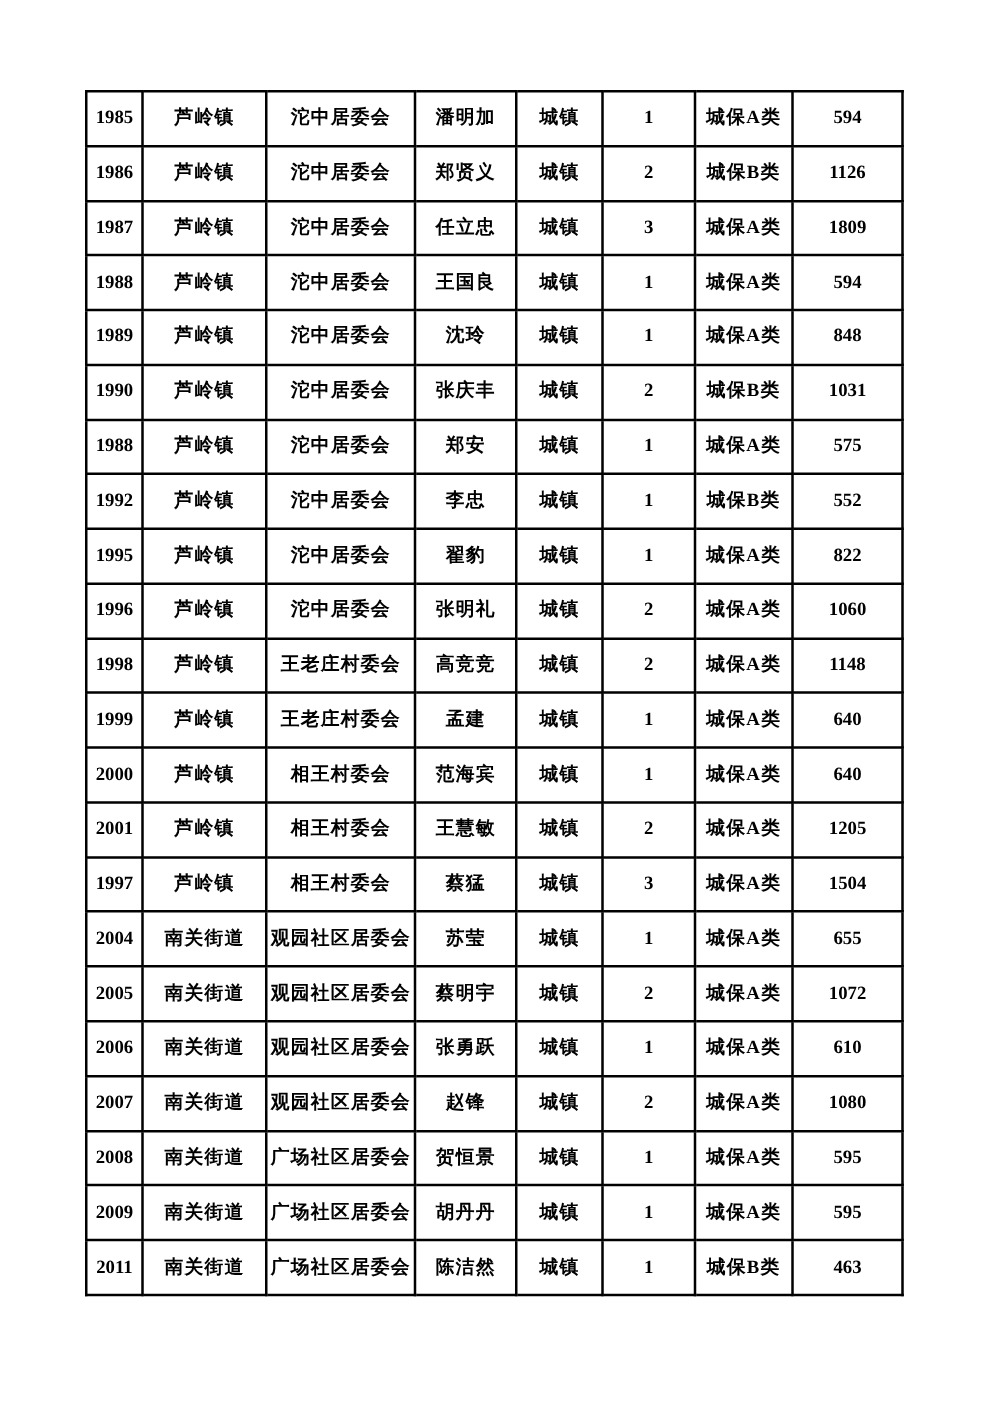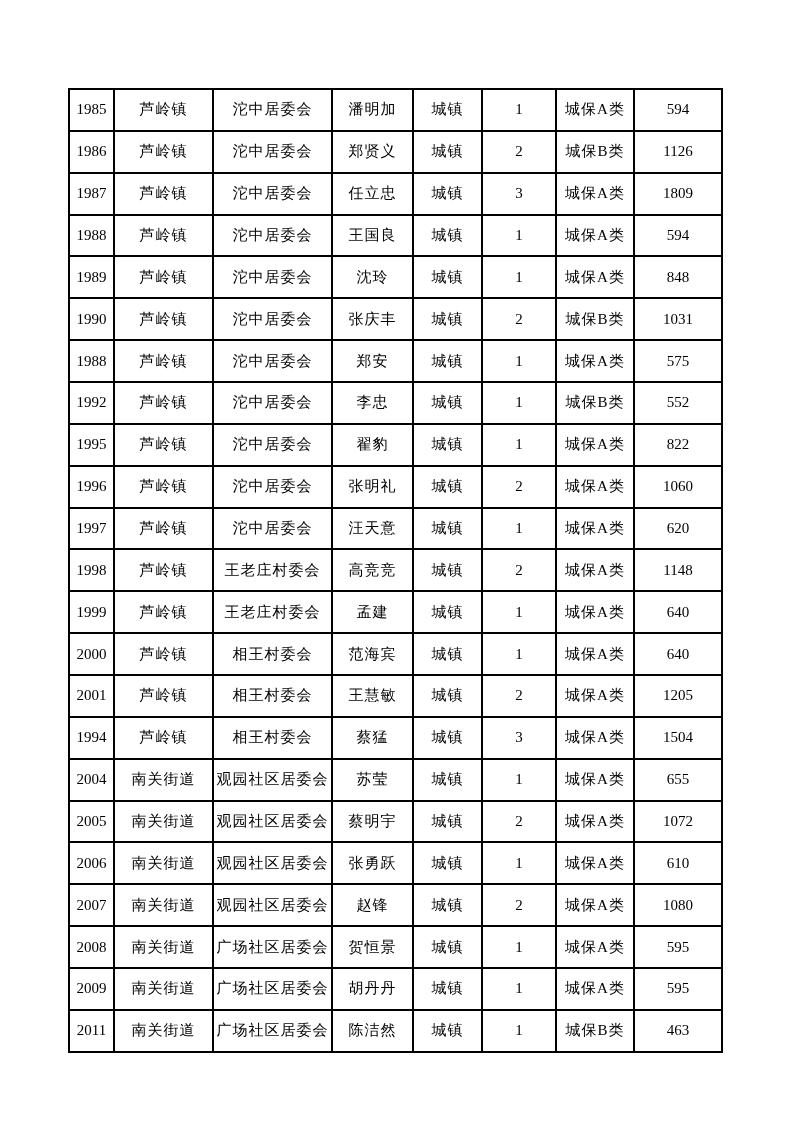--- a/index.html
+++ b/index.html
@@ -16,25 +16,26 @@
   .page {
     position: relative;
     width: 793px;
     height: 1122px;
     background: #ffffff;
     overflow: hidden;
   }
   table.roster {
     position: absolute;
     left: 68px;
-    top: 88px;
+    top: 72px;
     width: 653px;
     height: 965px;
     border-collapse: collapse;
     table-layout: fixed;
+    font-weight: bold;
   }
   table.roster td {
     border: 2px solid #000000;
     text-align: center;
     vertical-align: middle;
     font-size: 15px;
     line-height: 1;
     padding: 0;
     white-space: nowrap;
     overflow: hidden;
@@ -162,30 +163,20 @@
           <td class="num">1996</td>
           <td>芦岭镇</td>
           <td>沱中居委会</td>
           <td>张明礼</td>
           <td>城镇</td>
           <td class="num">2</td>
           <td>城保A类</td>
           <td class="num">1060</td>
         </tr>
         <tr>
-          <td class="num">1997</td>
-          <td>芦岭镇</td>
-          <td>沱中居委会</td>
-          <td>汪天意</td>
-          <td>城镇</td>
-          <td class="num">1</td>
-          <td>城保A类</td>
-          <td class="num">620</td>
-        </tr>
-        <tr>
           <td class="num">1998</td>
           <td>芦岭镇</td>
           <td>王老庄村委会</td>
           <td>高竞竞</td>
           <td>城镇</td>
           <td class="num">2</td>
           <td>城保A类</td>
           <td class="num">1148</td>
         </tr>
         <tr>
@@ -212,21 +203,21 @@
           <td class="num">2001</td>
           <td>芦岭镇</td>
           <td>相王村委会</td>
           <td>王慧敏</td>
           <td>城镇</td>
           <td class="num">2</td>
           <td>城保A类</td>
           <td class="num">1205</td>
         </tr>
         <tr>
-          <td class="num">1994</td>
+          <td class="num">1997</td>
           <td>芦岭镇</td>
           <td>相王村委会</td>
           <td>蔡猛</td>
           <td>城镇</td>
           <td class="num">3</td>
           <td>城保A类</td>
           <td class="num">1504</td>
         </tr>
         <tr>
           <td class="num">2004</td>

